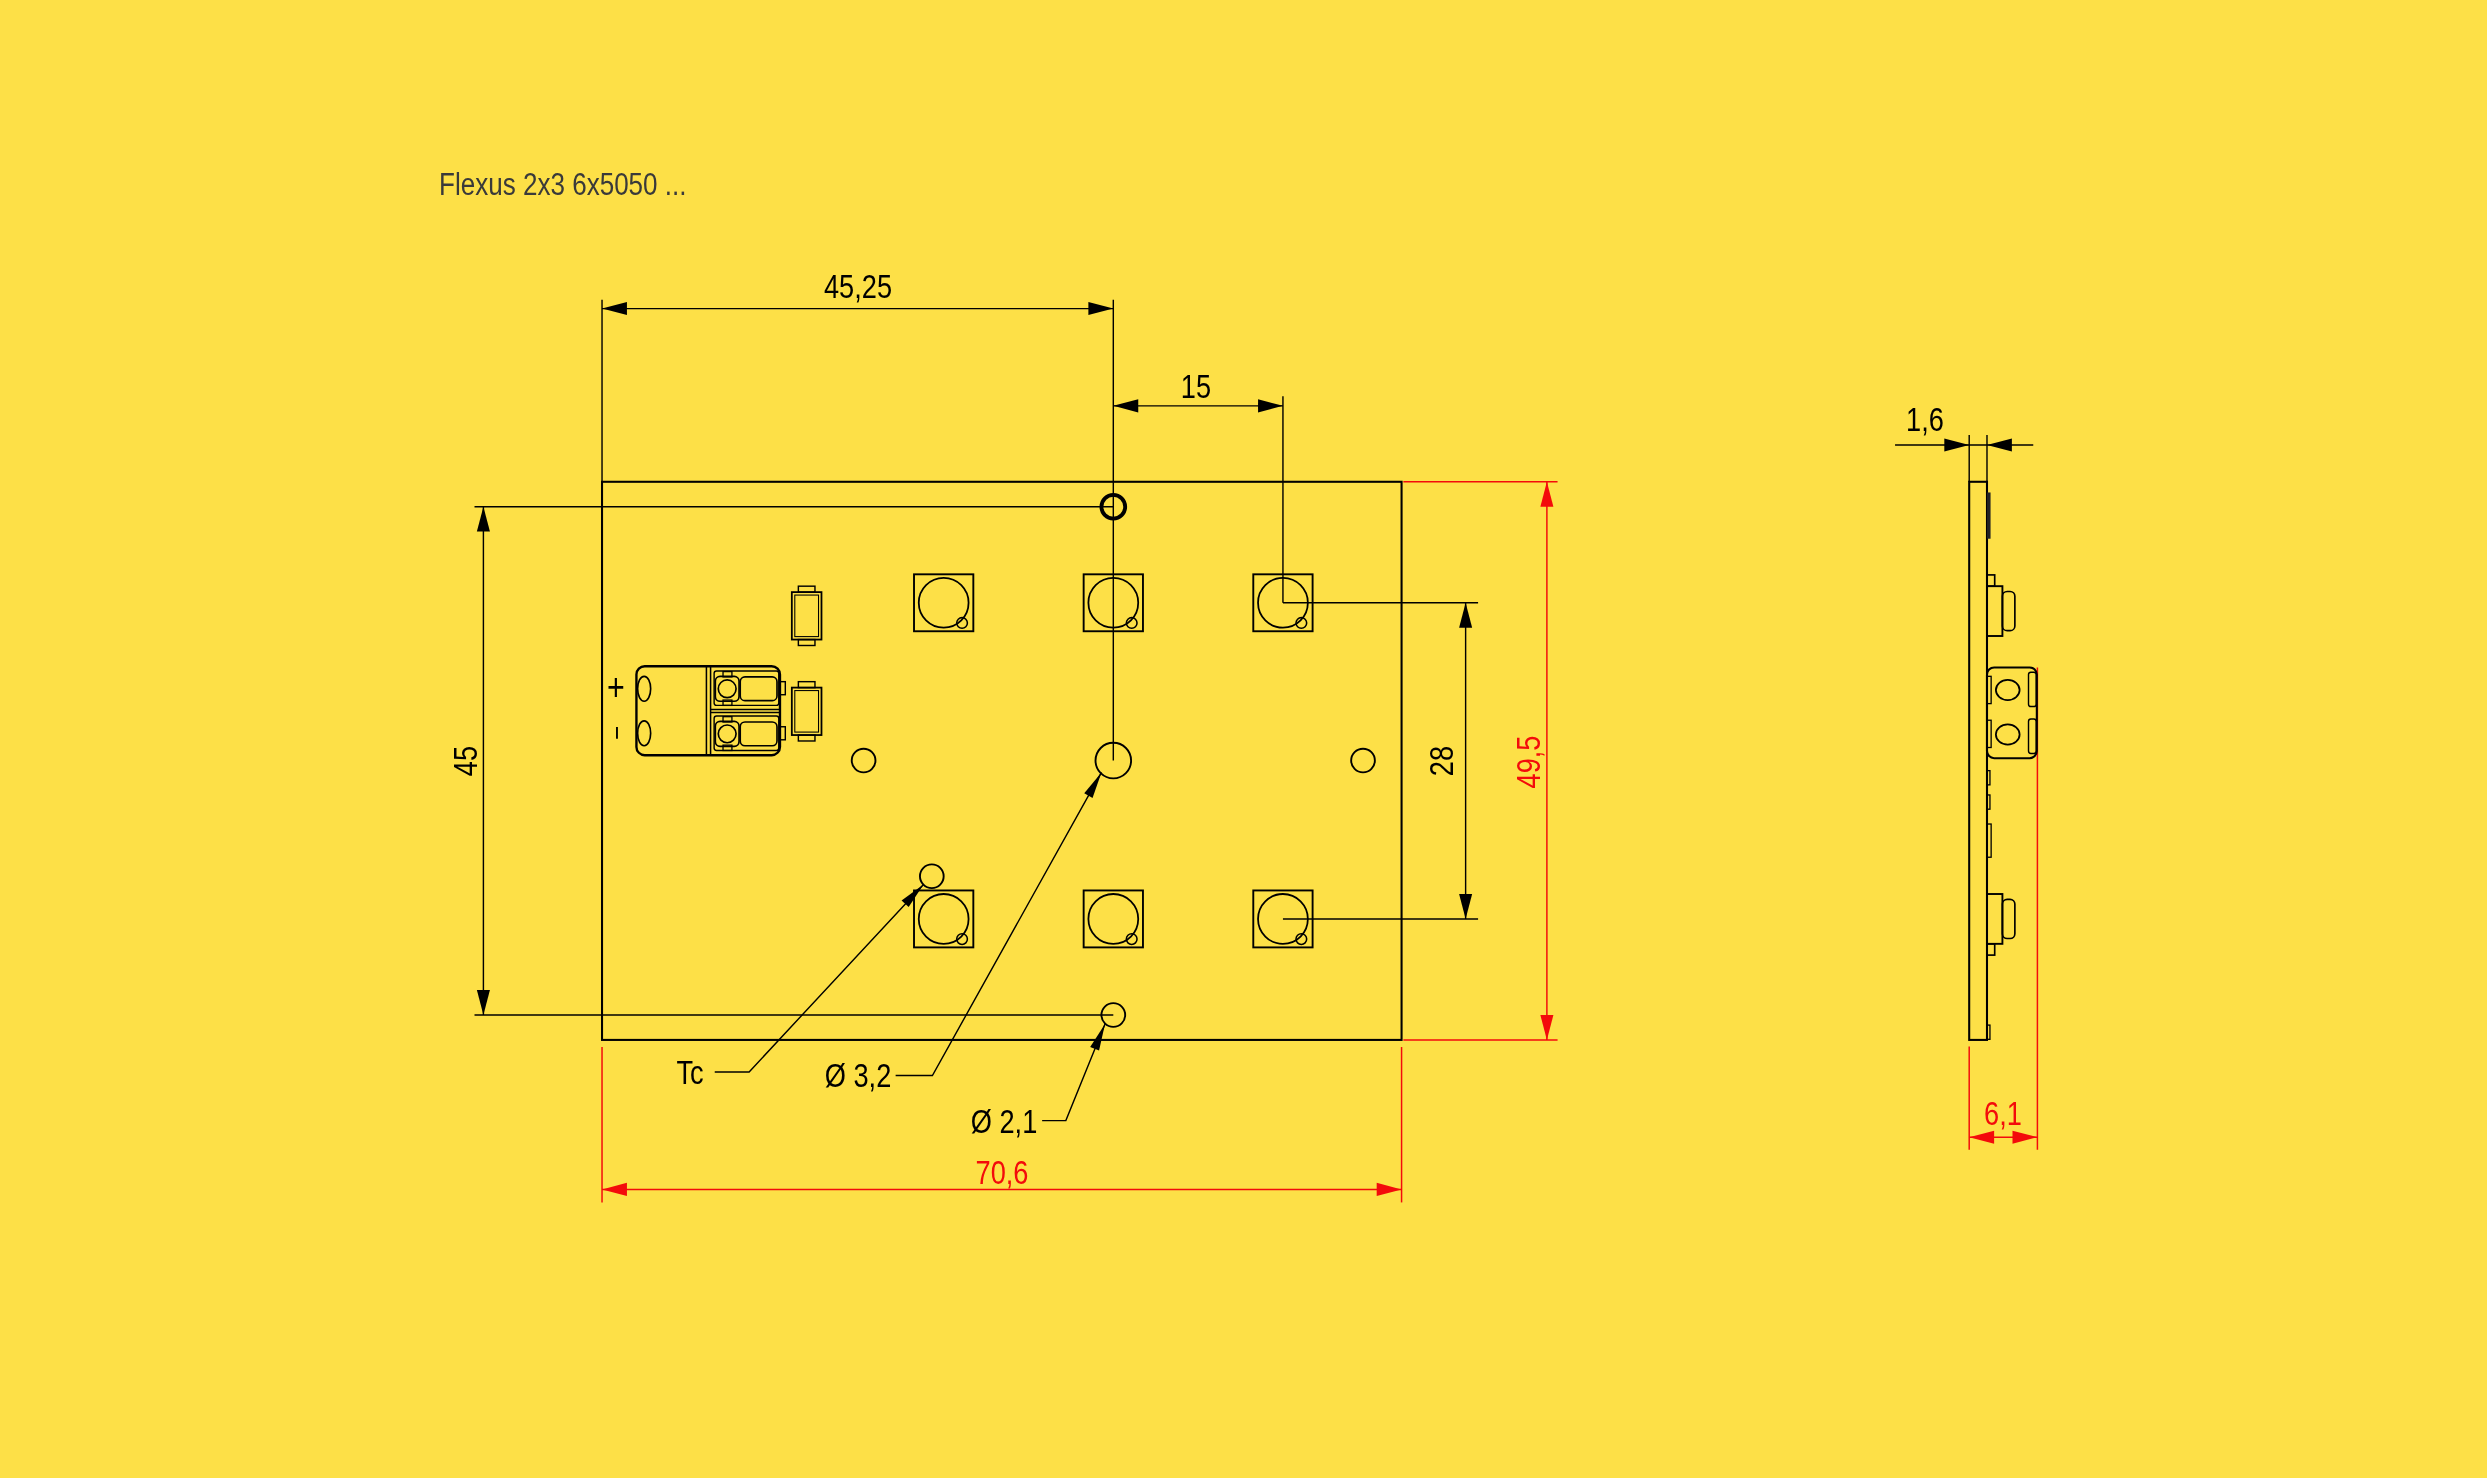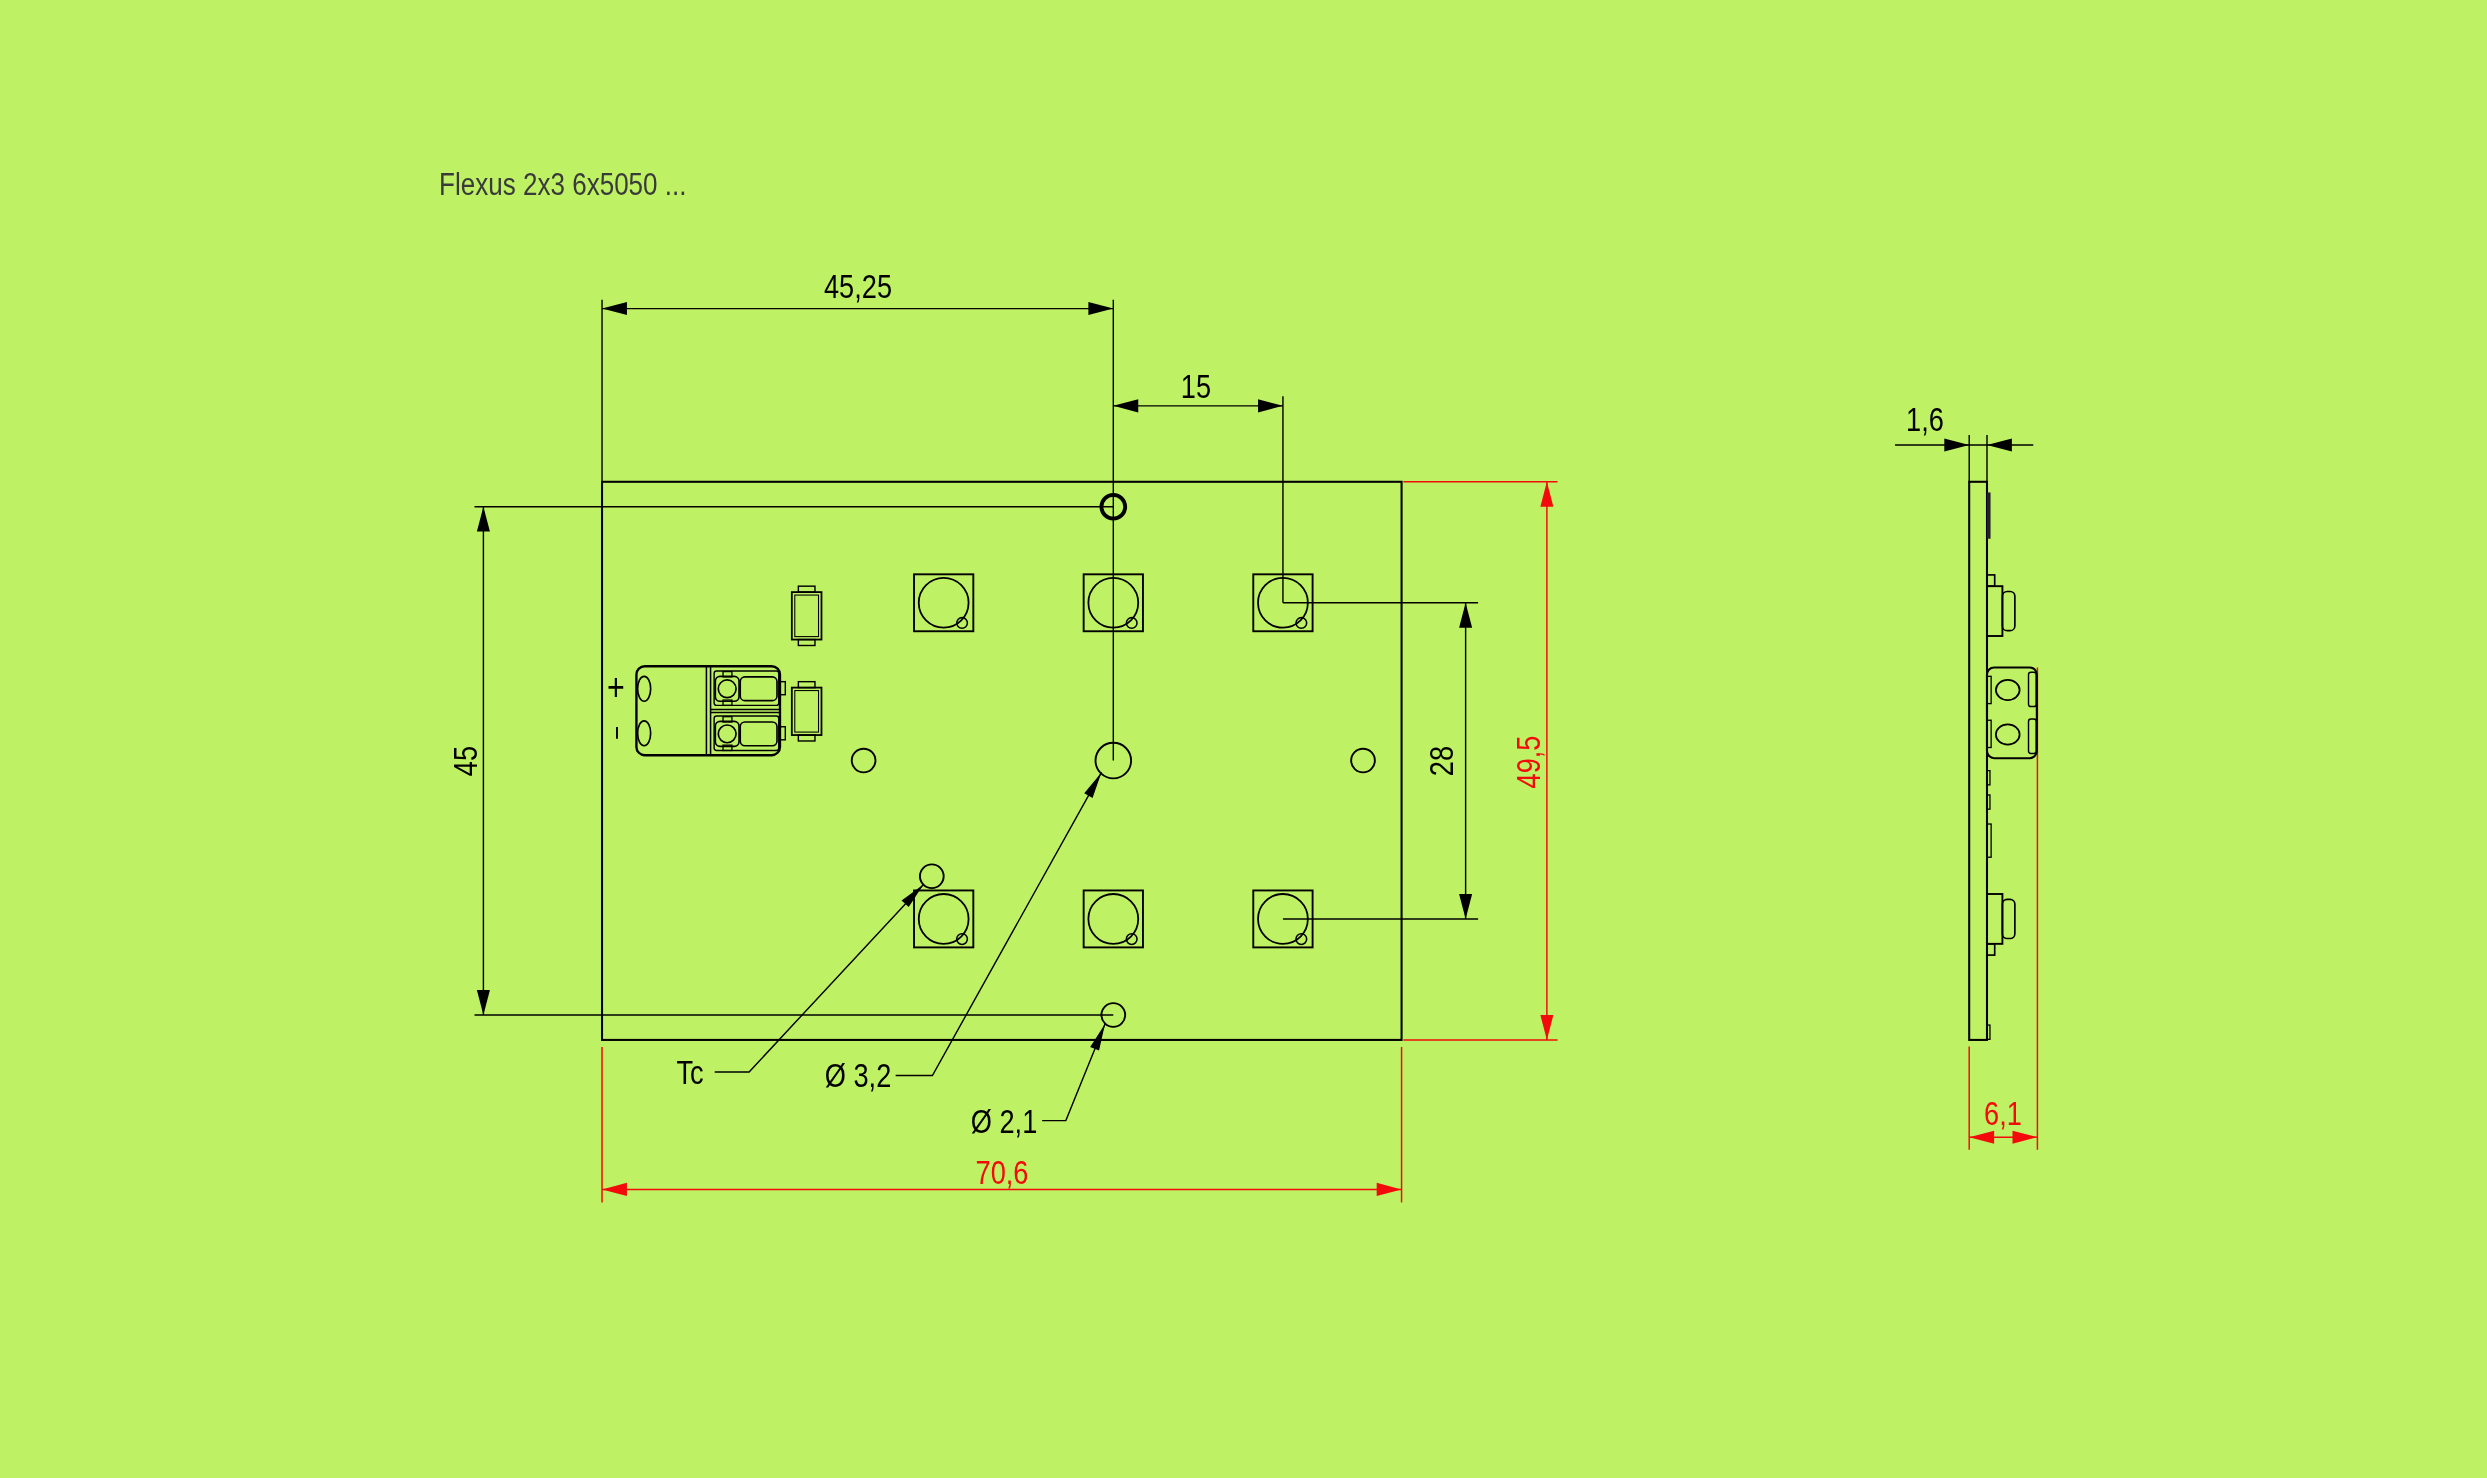--- a/index.html
+++ b/index.html
@@ -1,19 +1,19 @@
 <!DOCTYPE html>
 <html style="font-size:9.5px"><head>
 <meta charset="utf-8">
 <style>
   html,body{margin:0;padding:0;background:#ffffff;}
   #canvas{
     position:relative;
     width:2487px;height:1479px;
-    background:#bef264;
+    background:#fde047;
     font-family:"Liberation Sans", sans-serif;
     overflow:hidden;
   }
   #drawing{position:absolute;left:0;top:0;}
   .txt{
     position:absolute;
     color:#000;
     font-size:34px;
     white-space:nowrap;
     transform:translate(-50%,-50%) scaleX(0.80);

